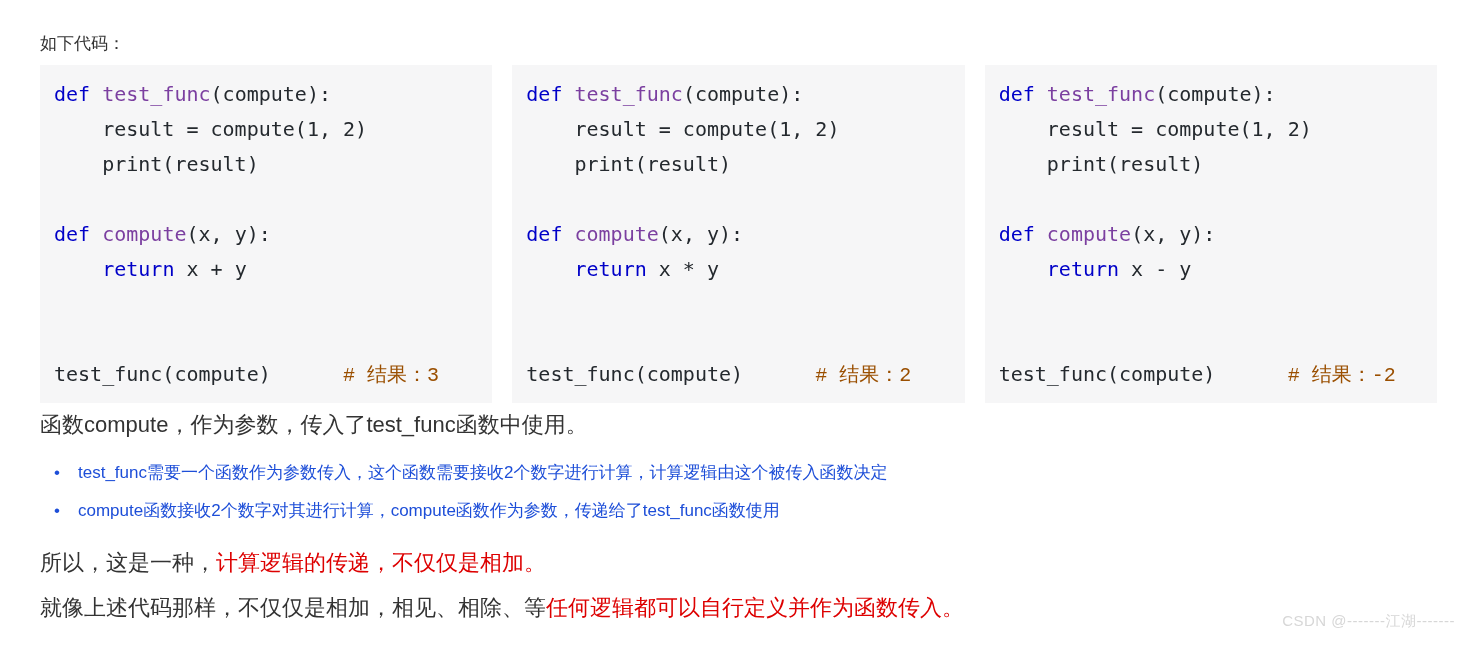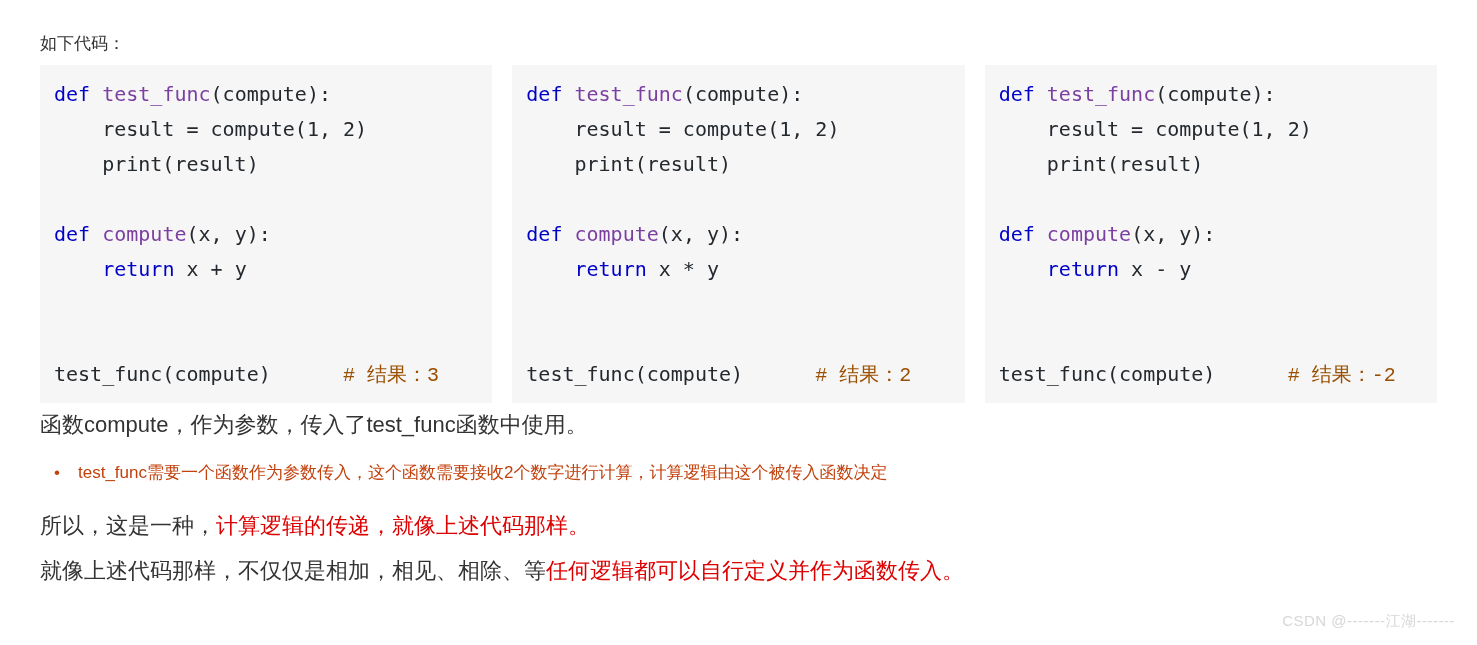--- a/index.html
+++ b/index.html
@@ -42,21 +42,21 @@
   }
   ul.bullets {
     list-style: none;
     padding: 0;
     margin: 12px 0 16px 0;
   }
   ul.bullets li {
     font-size: 17px;
     padding: 5px 0 5px 38px;
     position: relative;
-    color: #c2410c;
+    color: #1d4ed8;
     font-family: "Microsoft YaHei", sans-serif;
   }
   ul.bullets li::before {
     content: "•";
     position: absolute;
     left: 14px;
     top: 5px;
   }
   .red { color: #dd0000; }
   .watermark {
@@ -102,23 +102,24 @@
 <span>    </span><span class="kw">return</span><span> x - y</span>
 <span></span>
 <span></span>
 <span>test_func(compute)      </span><span class="cm"># 结果：-2</span></div>
 </div>
 
 <div class="paragraph">函数compute，作为参数，传入了test_func函数中使用。</div>
 
 <ul class="bullets">
   <li>test_func需要一个函数作为参数传入，这个函数需要接收2个数字进行计算，计算逻辑由这个被传入函数决定</li>
+  <li>compute函数接收2个数字对其进行计算，compute函数作为参数，传递给了test_func函数使用</li>
 </ul>
 
 <div class="paragraph">
-  <span>所以，这是一种，</span><span class="red">计算逻辑的传递，就像上述代码那样。</span>
+  <span>所以，这是一种，</span><span class="red">计算逻辑的传递，不仅仅是相加。</span>
 </div>
 
 <div class="paragraph">
   <span>就像上述代码那样，不仅仅是相加，相见、相除、等</span><span class="red">任何逻辑都可以自行定义并作为函数传入。</span>
 </div>
 
 <div class="watermark">CSDN @-------江湖-------</div>
 
 </body></html>

